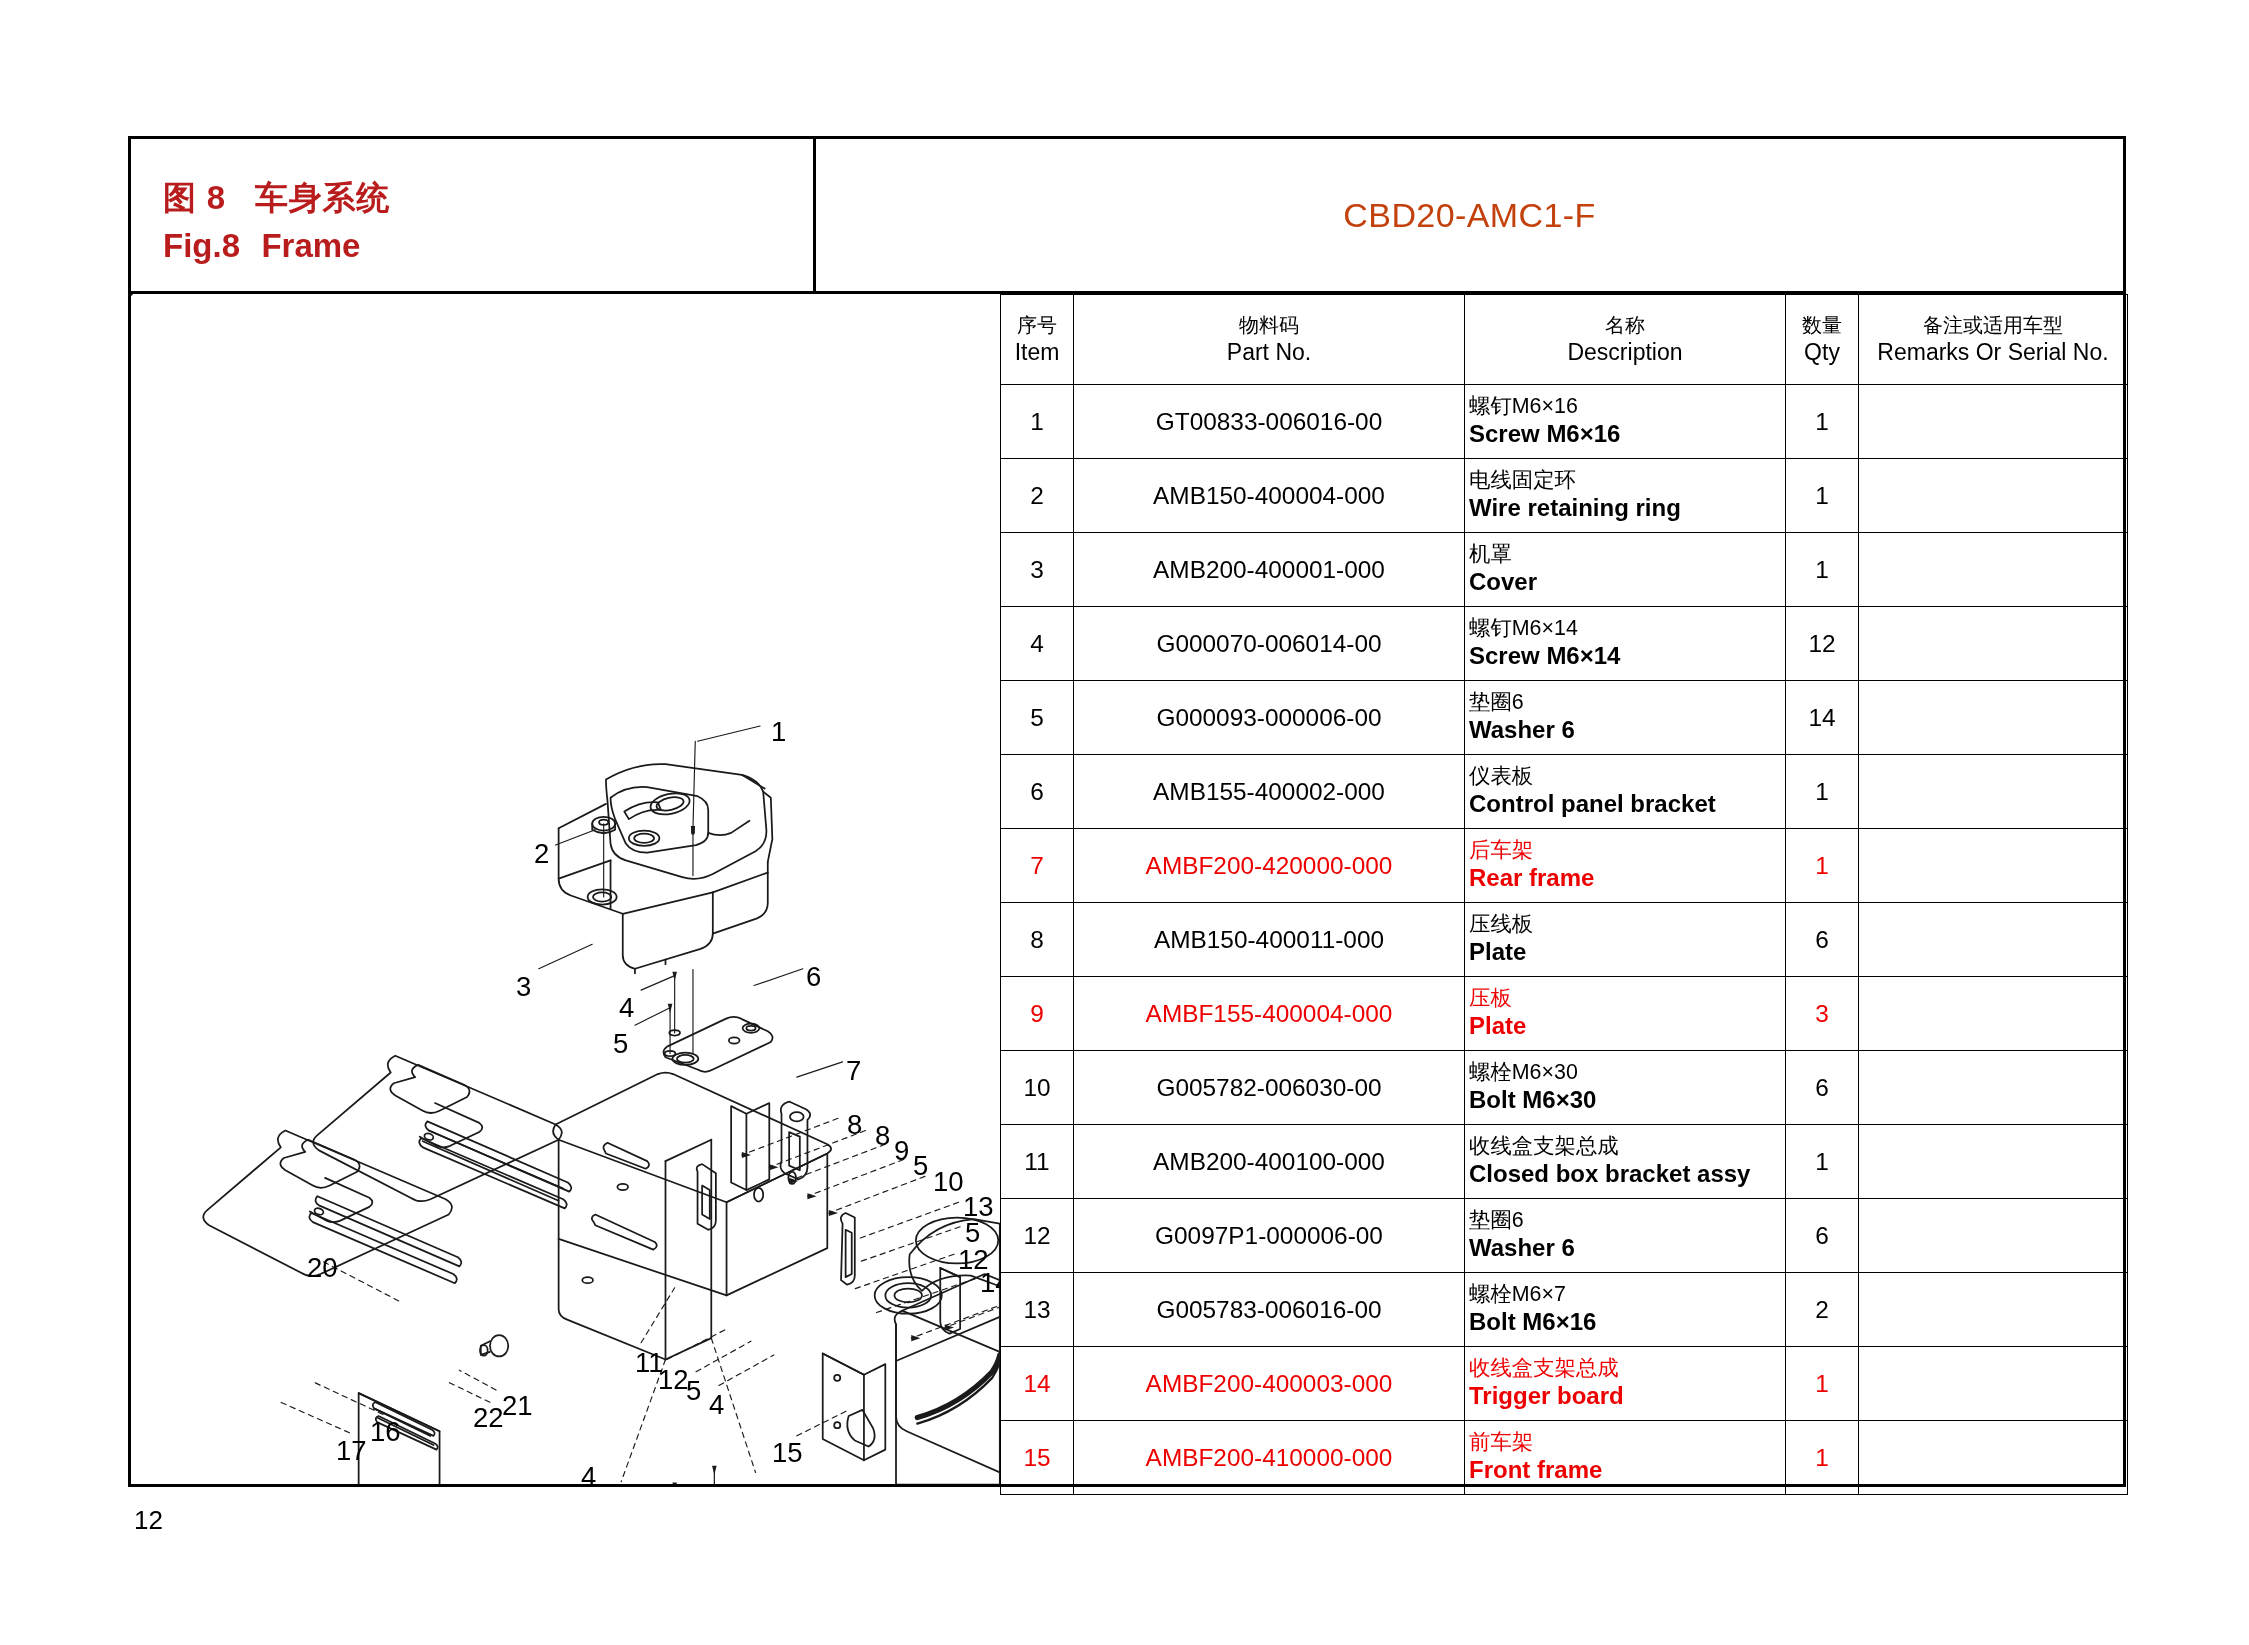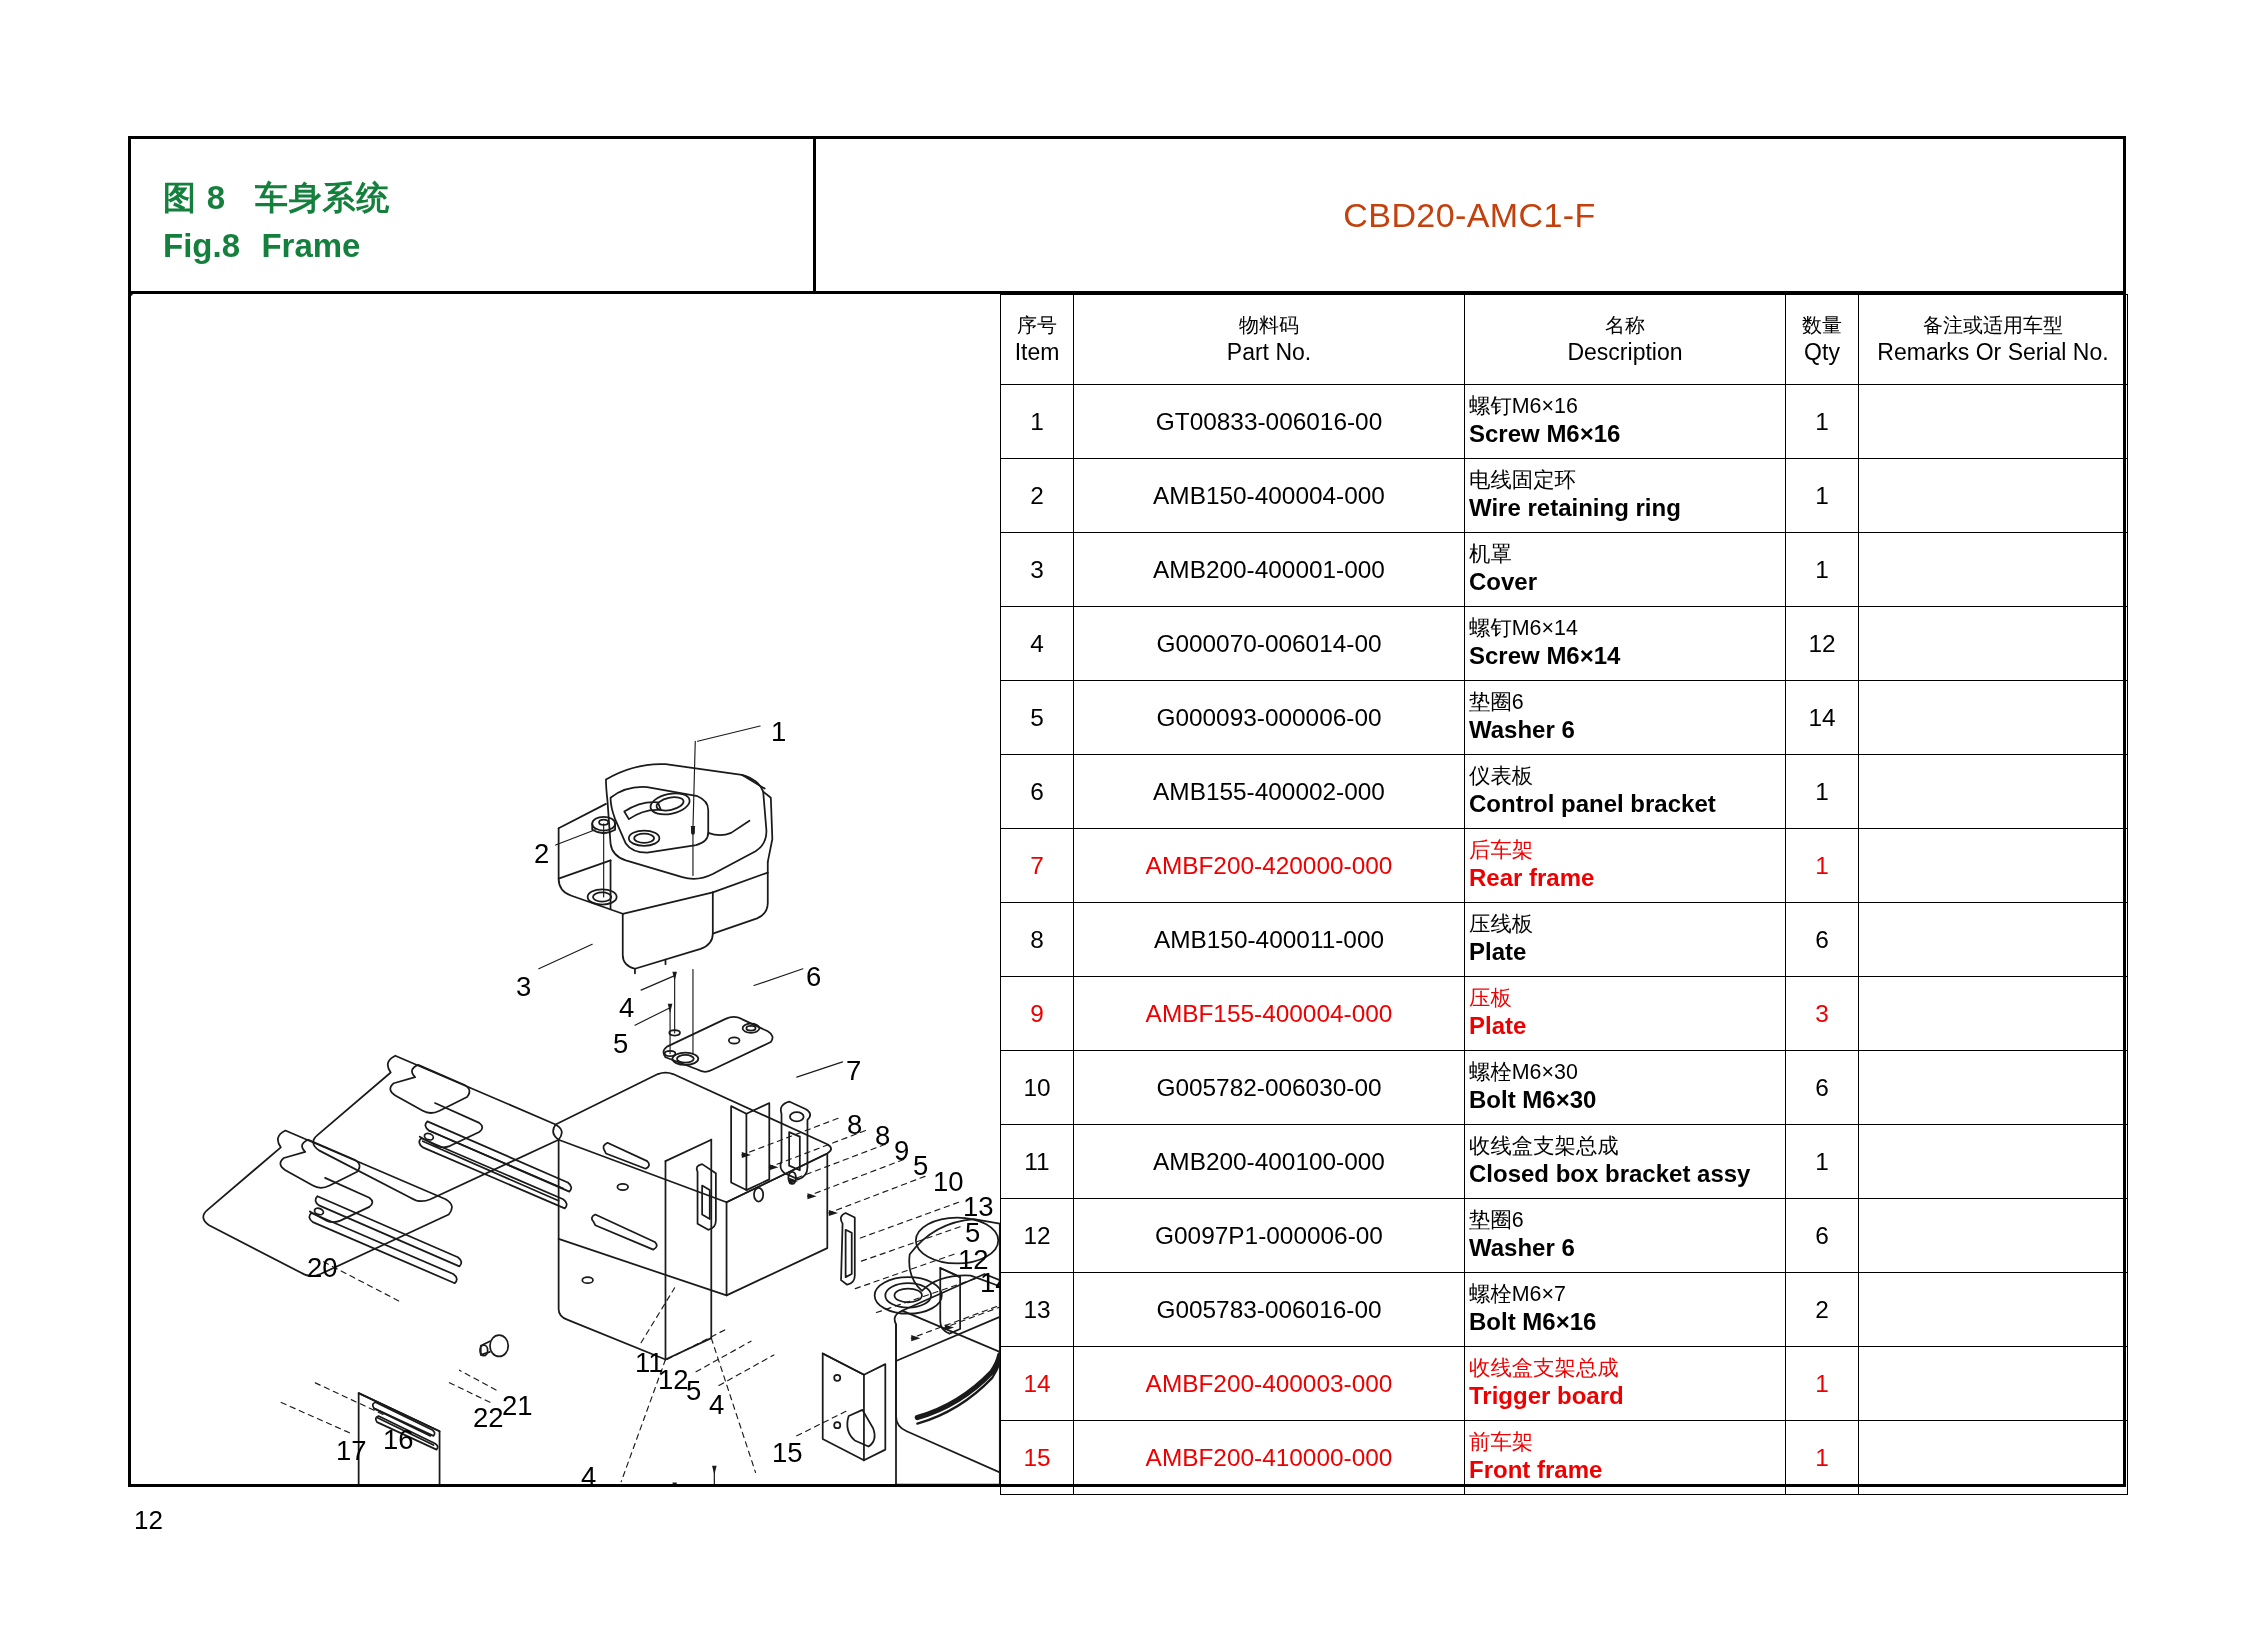--- a/index.html
+++ b/index.html
@@ -8,21 +8,21 @@
 
   #page{position:relative;width:2250px;height:1645px;background:#fff;}
 
   
   #sheet{position:absolute;left:128px;top:136px;width:1998px;height:1351px;
          border:3.8px solid #000;box-sizing:border-box;background:#fff;}
 
   
   #titleblock{position:absolute;left:0;top:0;width:685px;height:155px;
               border-right:3.1px solid #000;border-bottom:3.1px solid #000;box-sizing:border-box;}
-  .title-line{position:absolute;left:32px;white-space:nowrap;font-weight:bold;color:#15803d;}
+  .title-line{position:absolute;left:32px;white-space:nowrap;font-weight:bold;color:#b91c1c;}
   #t-cn{top:37px;font-size:33px;letter-spacing:0.8px;}
   #t-en{top:88px;font-size:33px;}
   #t-cn .t-num{margin-right:29px;}
   #t-en .t-num{margin-right:21.4px;}
 
   #modelblock{position:absolute;left:685px;top:0;right:0;height:155px;
               border-bottom:3.1px solid #000;box-sizing:border-box;
               display:flex;align-items:center;justify-content:center;}
   #modelblock span{font-size:34px;color:#c2410c;letter-spacing:0.4px;}
 
@@ -372,21 +372,21 @@
           <div class="callout" style="left: 827px; top: 952px;">12</div>
           <div class="callout" style="left: 849px; top: 975px;">14</div>
           <div class="callout" style="left: 504px; top: 1055px;">11</div>
           <div class="callout" style="left: 527px; top: 1072px;">12</div>
           <div class="callout" style="left: 555px; top: 1083px;">5</div>
           <div class="callout" style="left: 578px; top: 1097px;">4</div>
           <div class="callout" style="left: 641px; top: 1145px;">15</div>
           <div class="callout" style="left: 176px; top: 960px;">20</div>
           <div class="callout" style="left: 371px; top: 1098px;">21</div>
           <div class="callout" style="left: 342px; top: 1110px;">22</div>
-          <div class="callout" style="left: 252px; top: 1124px; margin-top: 8px;">16</div>
+          <div class="callout" style="left: 239px; top: 1124px;">16</div>
           <div class="callout" style="left: 205px; top: 1143px;">17</div>
           <div class="callout" style="left: 450px; top: 1169px;">4</div>
         </div>
     </div>
 
     <div id="tablewrap">
       <table>
         <colgroup>
           <col class="c-item">
             <col class="c-part">

